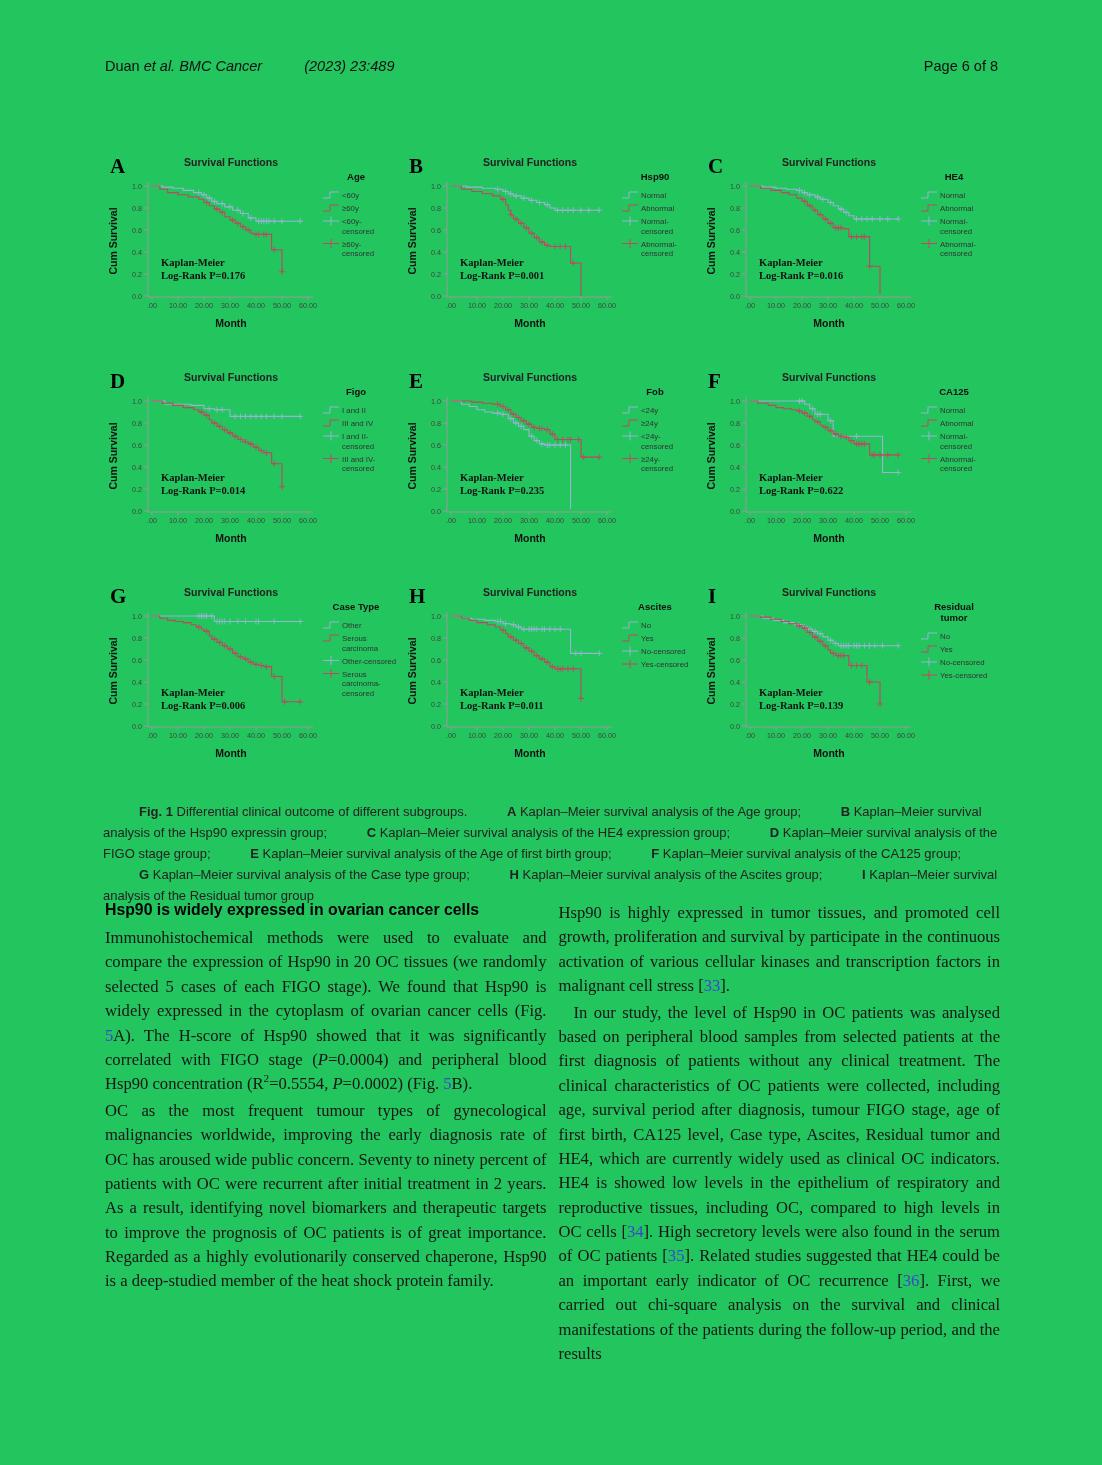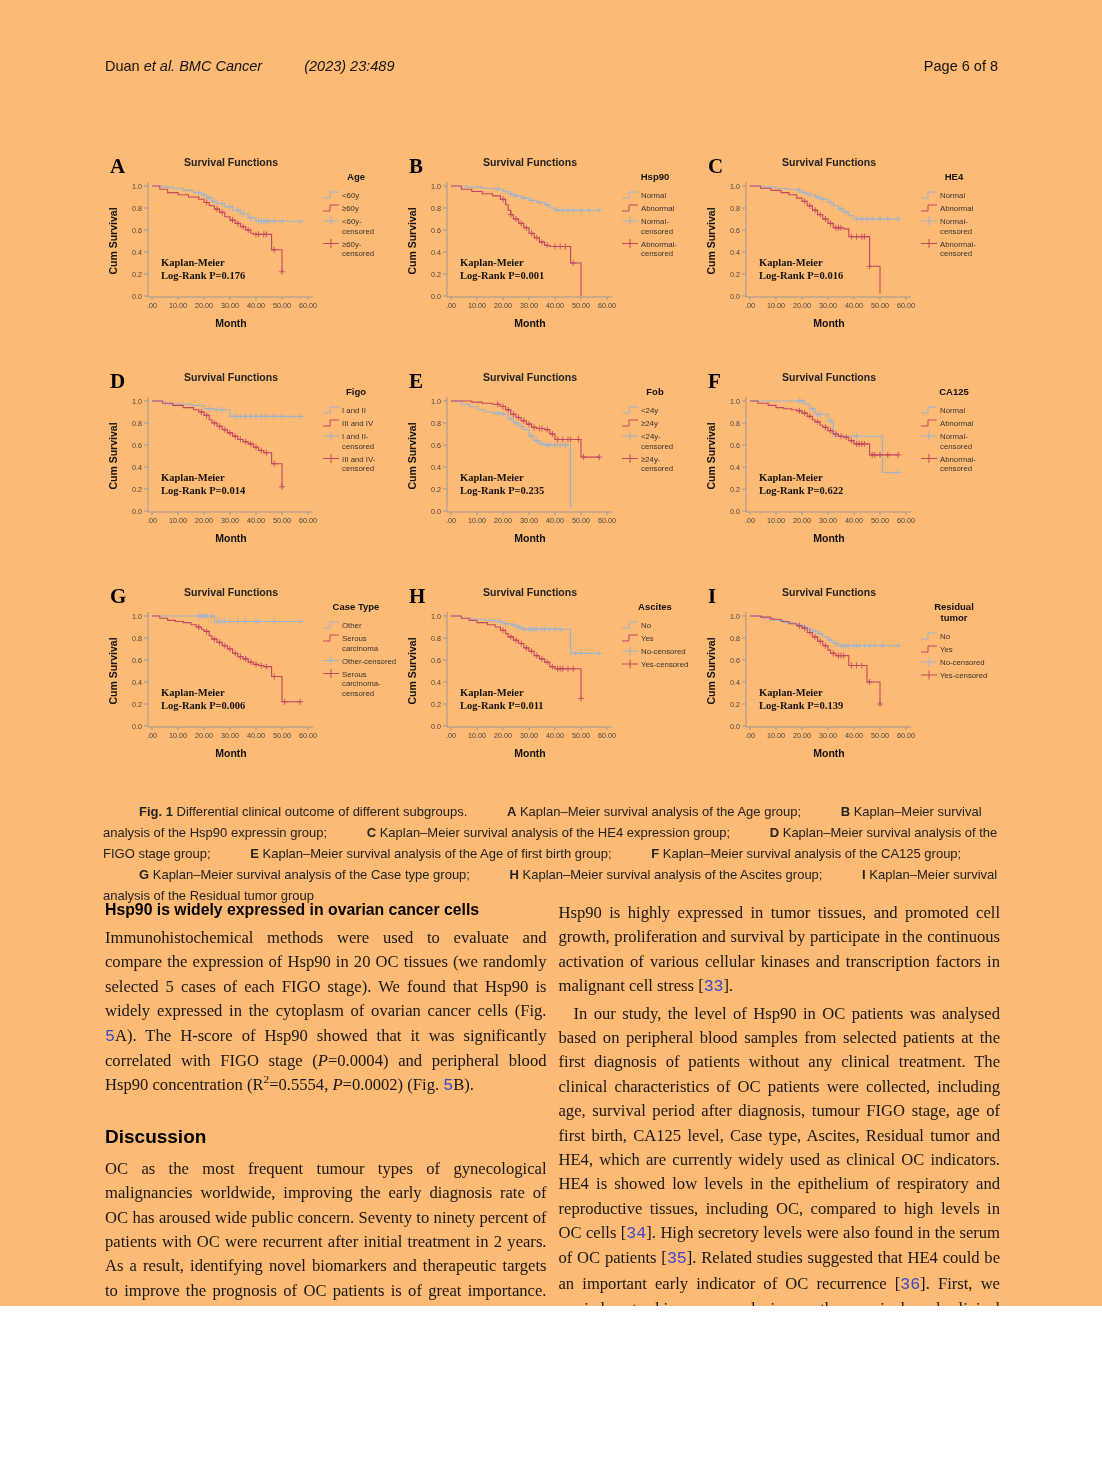--- a/index.html
+++ b/index.html
@@ -1,38 +1,38 @@
 <!DOCTYPE html>
 <html><head>
 <meta charset="utf-8">
 <style>
   html,body{margin:0;padding:0;background:#ffffff;}
   body{width:1102px;height:1465px;position:relative;font-family:"Liberation Serif",serif;color:#1a1a1a;}
-  .page{position:relative;width:1102px;height:1306px;overflow:hidden;background:#fdba74;}
+  .page{position:relative;width:1102px;height:1465px;overflow:hidden;background:#22c55e;}
 
   .hdr{position:absolute;top:58px;left:105px;right:104px;display:flex;justify-content:space-between;
        font-family:"Liberation Sans",sans-serif;font-size:14.5px;color:#111;}
   .hdr .left i{font-style:italic;}
   .hdr .cit{margin-left:42px;font-style:italic;}
 
   .figure-block{position:absolute;top:146px;left:103px;width:897px;}
   #chart-grid{display:grid;grid-template-columns:repeat(3,299px);grid-row-gap:4px;}
   #chart-grid svg{display:block;}
 
   .caption{font-family:"Liberation Sans",sans-serif;font-size:13px;line-height:1.62;color:#222;
            margin:14px 0 0 0;text-align:left;}
   .caption b{font-weight:bold;padding-left:36px;}
 
   .body-cols{position:absolute;top:901px;left:105px;width:895px;display:grid;
              grid-template-columns:1fr 1fr;column-gap:12px;}
   .col p.body{font-size:16.6px;line-height:1.47;text-align:justify;margin:0 0 2px 0;color:#161616;}
   .col p.indent{text-indent:15px;}
   h2.sec{font-family:"Liberation Sans",sans-serif;font-weight:bold;font-size:15.8px;margin:0 0 7px 0;color:#000;}
   h2.disc{font-size:19px;margin-top:27px;margin-bottom:9px;}
-  .link{color:#3c46cf;font-family:Liberation Mono, monospace;}
+  .link{color:#3c46cf;}
   sup{font-size:0.68em;line-height:0;}
 </style>
 </head>
 <body>
 
 <div class="page">
 
   <div class="hdr">
     <div class="left"><span>Duan </span><i>et al. BMC Cancer</i><span class="cit">(2023) 23:489</span></div>
     <div class="right">Page 6 of 8</div>
@@ -738,21 +738,20 @@
           <text x="239" y="102" font-family="&quot;Liberation Sans&quot;,sans-serif" font-size="7.8" fill="#333"><tspan x="239" dy="0">Yes-censored</tspan></text>
         </svg>
       </div>
     <p class="caption" id="fig-caption"><b>Fig. 1</b>  Differential clinical outcome of different subgroups. <b>A</b> Kaplan–Meier survival analysis of the Age group; <b>B</b> Kaplan–Meier survival analysis of the Hsp90 expressin group; <b>C</b> Kaplan–Meier survival analysis of the HE4 expression group; <b>D</b> Kaplan–Meier survival analysis of the FIGO stage group; <b>E</b> Kaplan–Meier survival analysis of the Age of first birth group; <b>F</b> Kaplan–Meier survival analysis of the CA125 group; <b>G</b> Kaplan–Meier survival analysis of the Case type group; <b>H</b> Kaplan–Meier survival analysis of the Ascites group; <b>I</b> Kaplan–Meier survival analysis of the Residual tumor group</p>
   </div>
 
   <div class="body-cols">
     <div class="col" id="col-left">
         <h2 class="sec">Hsp90 is widely expressed in ovarian cancer cells</h2>
         <p class="body">Immunohistochemical methods were used to evaluate and compare the expression of Hsp90 in 20 OC tissues (we randomly selected 5 cases of each FIGO stage). We found that Hsp90 is widely expressed in the cytoplasm of ovarian cancer cells (Fig. <span class="link">5</span>A). The H-score of Hsp90 showed that it was significantly correlated with FIGO stage (<i>P</i>=0.0004) and peripheral blood Hsp90 concentration (R<sup>2</sup>=0.5554, <i>P</i>=0.0002) (Fig. <span class="link">5</span>B).</p>
-        <h2 class="sec disc">Discussion</h2>
         <p class="body">OC as the most frequent tumour types of gynecological malignancies worldwide, improving the early diagnosis rate of OC has aroused wide public concern. Seventy to ninety percent of patients with OC were recurrent after initial treatment in 2 years. As a result, identifying novel biomarkers and therapeutic targets to improve the prognosis of OC patients is of great importance. Regarded as a highly evolutionarily conserved chaperone, Hsp90 is a deep-studied member of the heat shock protein family.</p>
       </div>
     <div class="col" id="col-right">
         <p class="body">Hsp90 is highly expressed in tumor tissues, and promoted cell growth, proliferation and survival by participate in the continuous activation of various cellular kinases and transcription factors in malignant cell stress [<span class="link">33</span>].</p>
         <p class="body indent">In our study, the level of Hsp90 in OC patients was analysed based on peripheral blood samples from selected patients at the first diagnosis of patients without any clinical treatment. The clinical characteristics of OC patients were collected, including age, survival period after diagnosis, tumour FIGO stage, age of first birth, CA125 level, Case type, Ascites, Residual tumor and HE4, which are currently widely used as clinical OC indicators. HE4 is showed low levels in the epithelium of respiratory and reproductive tissues, including OC, compared to high levels in OC cells [<span class="link">34</span>]. High secretory levels were also found in the serum of OC patients [<span class="link">35</span>]. Related studies suggested that HE4 could be an important early indicator of OC recurrence [<span class="link">36</span>]. First, we carried out chi-square analysis on the survival and clinical manifestations of the patients during the follow-up period, and the results</p>
       </div>
   </div>
 
 </div>
 

